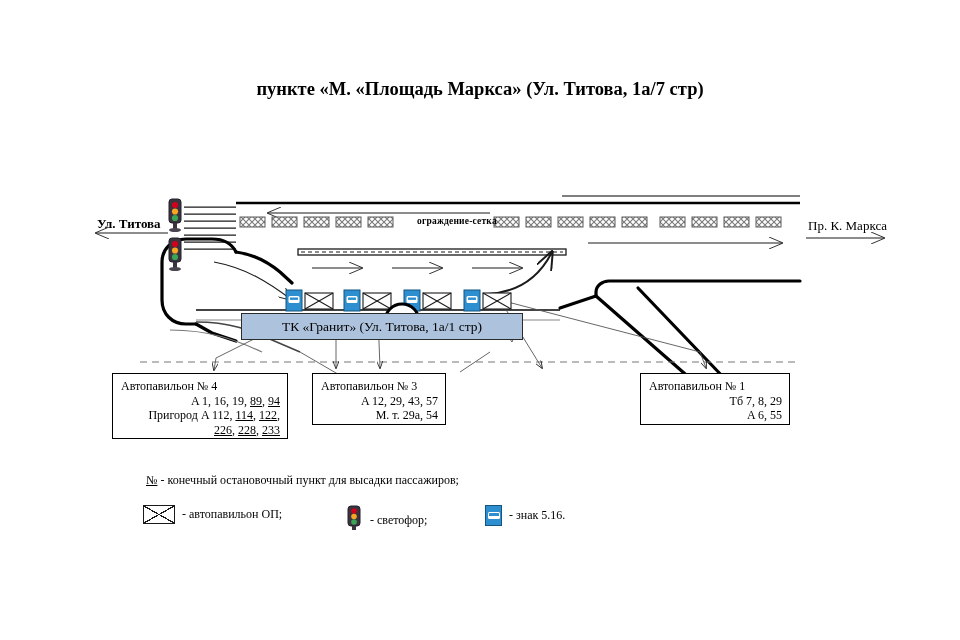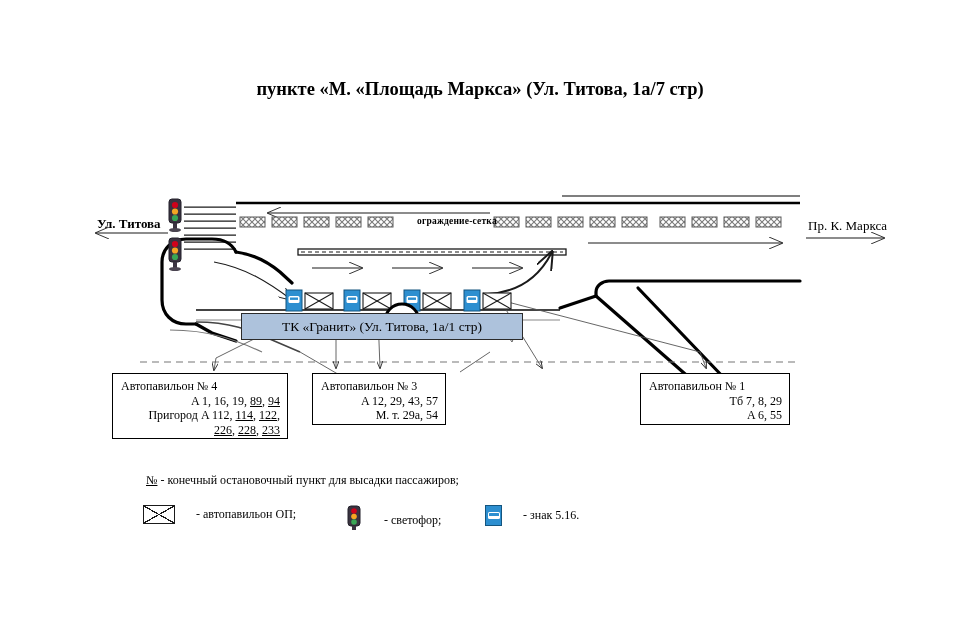--- a/index.html
+++ b/index.html
@@ -46,21 +46,21 @@
   #box2{left:468px;top:373px;width:150px;height:52px;}
   #box1{left:640px;top:373px;width:150px;height:52px;}
 
   
   .legend-line{
     position:absolute;font-family:"Liberation Serif",serif;font-size:12px;color:#000;white-space:nowrap;
   }
   #legend-note{left:146px;top:473px;}
   #legend-note u{text-decoration:underline;}
 
-  .legrow{position:absolute;top:505px;display:flex;align-items:center;gap:21px;
+  .legrow{position:absolute;top:505px;display:flex;align-items:center;gap:7px;
           font-family:"Liberation Serif",serif;font-size:12px;color:#000;white-space:nowrap;}
   #leg-pav{left:143px;}
   #leg-light{left:345px;justify-content:flex-end;}
   #leg-sign{left:485px;}
 
   .ic-pav{width:30px;height:17px;border:1px solid #1a1a1a;background:#fff;position:relative;display:inline-block;}
   .ic-pav::before,.ic-pav::after{content:"";position:absolute;left:0;top:0;width:100%;height:100%;}
   .ic-pav::before{background:linear-gradient(to top right,transparent calc(50% - .6px),#1a1a1a calc(50% - .6px),#1a1a1a calc(50% + .6px),transparent calc(50% + .6px));}
   .ic-pav::after{background:linear-gradient(to bottom right,transparent calc(50% - .6px),#1a1a1a calc(50% - .6px),#1a1a1a calc(50% + .6px),transparent calc(50% + .6px));}
 

